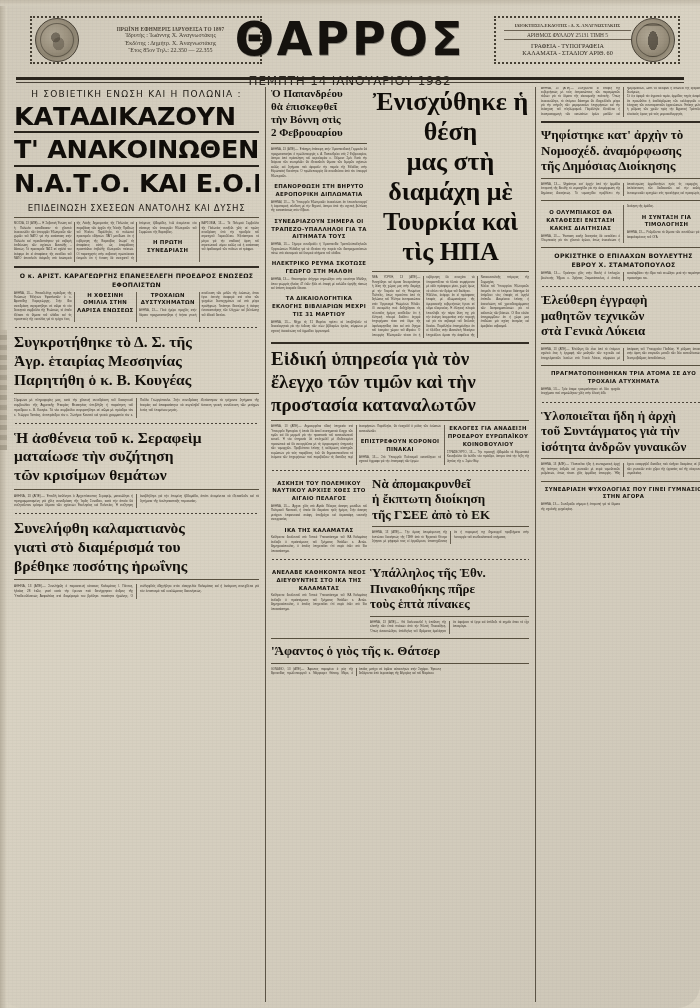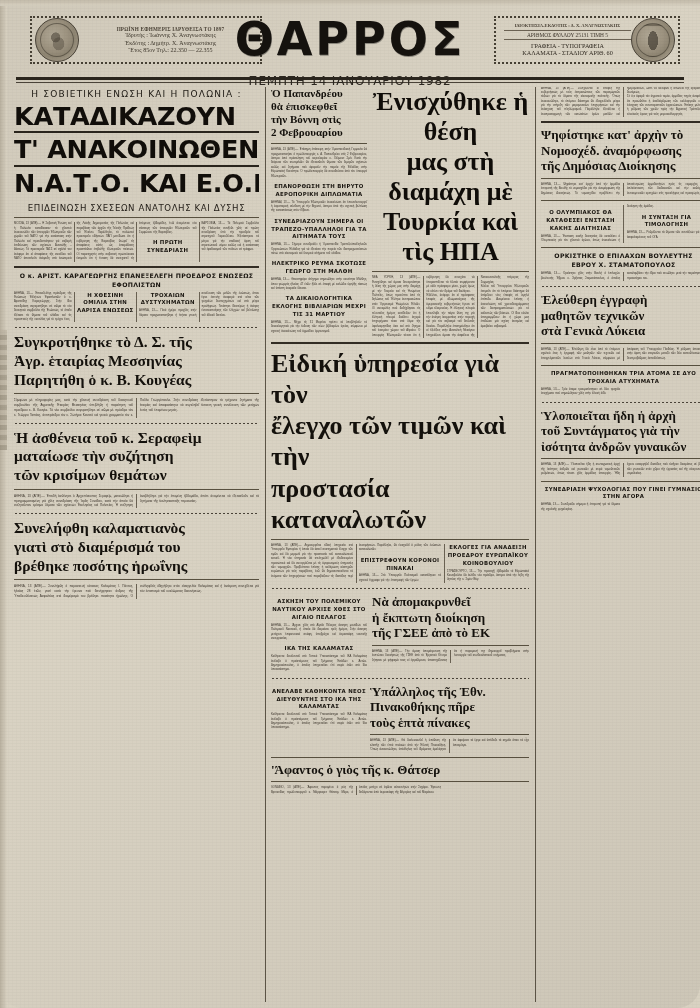--- a/index.html
+++ b/index.html
@@ -129,21 +129,21 @@
   .hrule{height:1px;background:#58503f;margin:4px 0;}
   .hrule.thick{height:2px;background:#332d24;}
   .dotrule{height:3px;margin:4px 0;
     background-image:radial-gradient(circle, #4a4338 0.8px, transparent 1px);
     background-size:4px 3px;}
 
   .head-serif{
     font-family:Liberation Serif, serif;font-weight:bold;
     color:#14110c;text-align:left;line-height:1.2;
   }
-  .h-big{font-size:26px;letter-spacing:0px;}
+  .h-big{font-size:19px;letter-spacing:0px;}
   .h-mid{font-size:15.5px;}
   .h-sm{font-size:13px;}
   .h-xs{font-size:11px;}
 
   .lead-head{
     font-family:"Liberation Serif",serif;font-weight:bold;
     font-size:26px;line-height:1.16;text-align:center;color:#100d09;
   }
 
   

